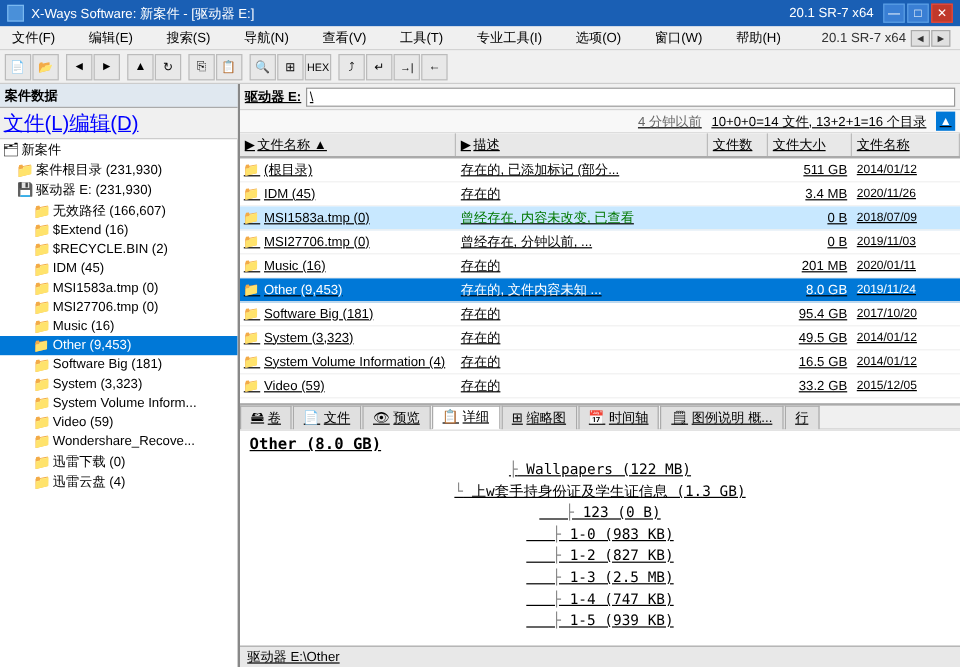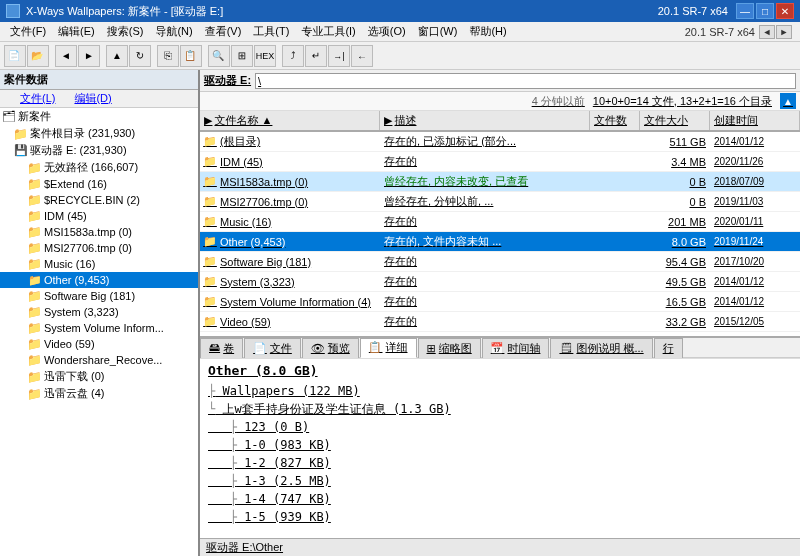--- a/index.html
+++ b/index.html
@@ -55,21 +55,21 @@
     .title-btn.close { background: #c0392b; border-color: #e74c3c; }
 
     
     .menu-bar {
       background: #f0f0f0;
       border-bottom: 1px solid #ccc;
       height: 20px;
       display: flex;
       align-items: center;
       padding: 0 4px;
-      gap: 0;
+      gap: 16px;
     }
     .menu-item {
       padding: 1px 6px;
       font-size: 11px;
       cursor: pointer;
       white-space: nowrap;
     }
     .menu-version {
       margin-left: auto;
       font-size: 11px;
@@ -136,24 +136,24 @@
     .panel-header {
       background: #e0e8f0;
       border-bottom: 1px solid #aaa;
       padding: 2px 4px;
       font-size: 11px;
       font-weight: bold;
     }
     .panel-toolbar {
       background: #f0f0f0;
       border-bottom: 1px solid #ccc;
-      padding: 1px 20px;
-      display: flex;
-      gap: 19px;
-      font-size: 11px;
+      padding: 1px 3px;
+      display: flex;
+      gap: 0;
+      font-size: 17px;
     }
     .panel-toolbar span {
       cursor: pointer;
       text-decoration: underline;
       color: #00f;
     }
     .tree-area {
       flex: 1;
       overflow-y: auto;
       overflow-x: hidden;
@@ -333,20 +333,21 @@
     .preview-title {
       font-weight: bold;
       font-size: 13px;
       margin-bottom: 4px;
     }
     .tree-line {
       font-family: monospace;
       font-size: 12px;
       line-height: 18px;
       white-space: nowrap;
+      text-align: center;
     }
     .tree-line .indent { color: #888; }
 
     
     .bottom-status {
       background: #e8e8e8;
       border-top: 1px solid #aaa;
       height: 18px;
       display: flex;
       align-items: center;
@@ -359,21 +360,21 @@
     ::-webkit-scrollbar { width: 12px; height: 12px; }
     ::-webkit-scrollbar-track { background: #f0f0f0; }
     ::-webkit-scrollbar-thumb { background: #b0b0b0; border: 1px solid #999; }
   </style>
 </head>
 <body>
 
 <div class="title-bar">
   <div class="title-bar-left">
     <span class="title-bar-icon"></span>
-    <span>X-Ways Wallpapers: 新案件 - [驱动器 E:]</span>
+    <span>X-Ways Software: 新案件 - [驱动器 E:]</span>
   </div>
   <div style="display:flex; align-items:center; gap:8px;">
     <span style="font-size:11px;">20.1 SR-7 x64</span>
     <div class="title-bar-controls">
       <div class="title-btn">—</div>
       <div class="title-btn">□</div>
       <div class="title-btn close">✕</div>
     </div>
   </div>
 </div>
@@ -531,21 +532,21 @@
           <span>▶</span>
           <span>描述</span>
         </div>
         <div class="fh-cell fh-count">
           <span>文件数</span>
         </div>
         <div class="fh-cell fh-size">
           <span>文件大小</span>
         </div>
         <div class="fh-cell fh-created">
-          <span>创建时间</span>
+          <span>文件名称</span>
         </div>
       </div>
 
       <div class="file-list-body">
 
         <div class="file-row">
           <span class="fr-icon" style="color:#e8a000;">📁</span>
           <span class="fr-name">(根目录)</span>
           <span class="fr-desc">存在的, 已添加标记 (部分...</span>
           <span class="fr-count"></span>

